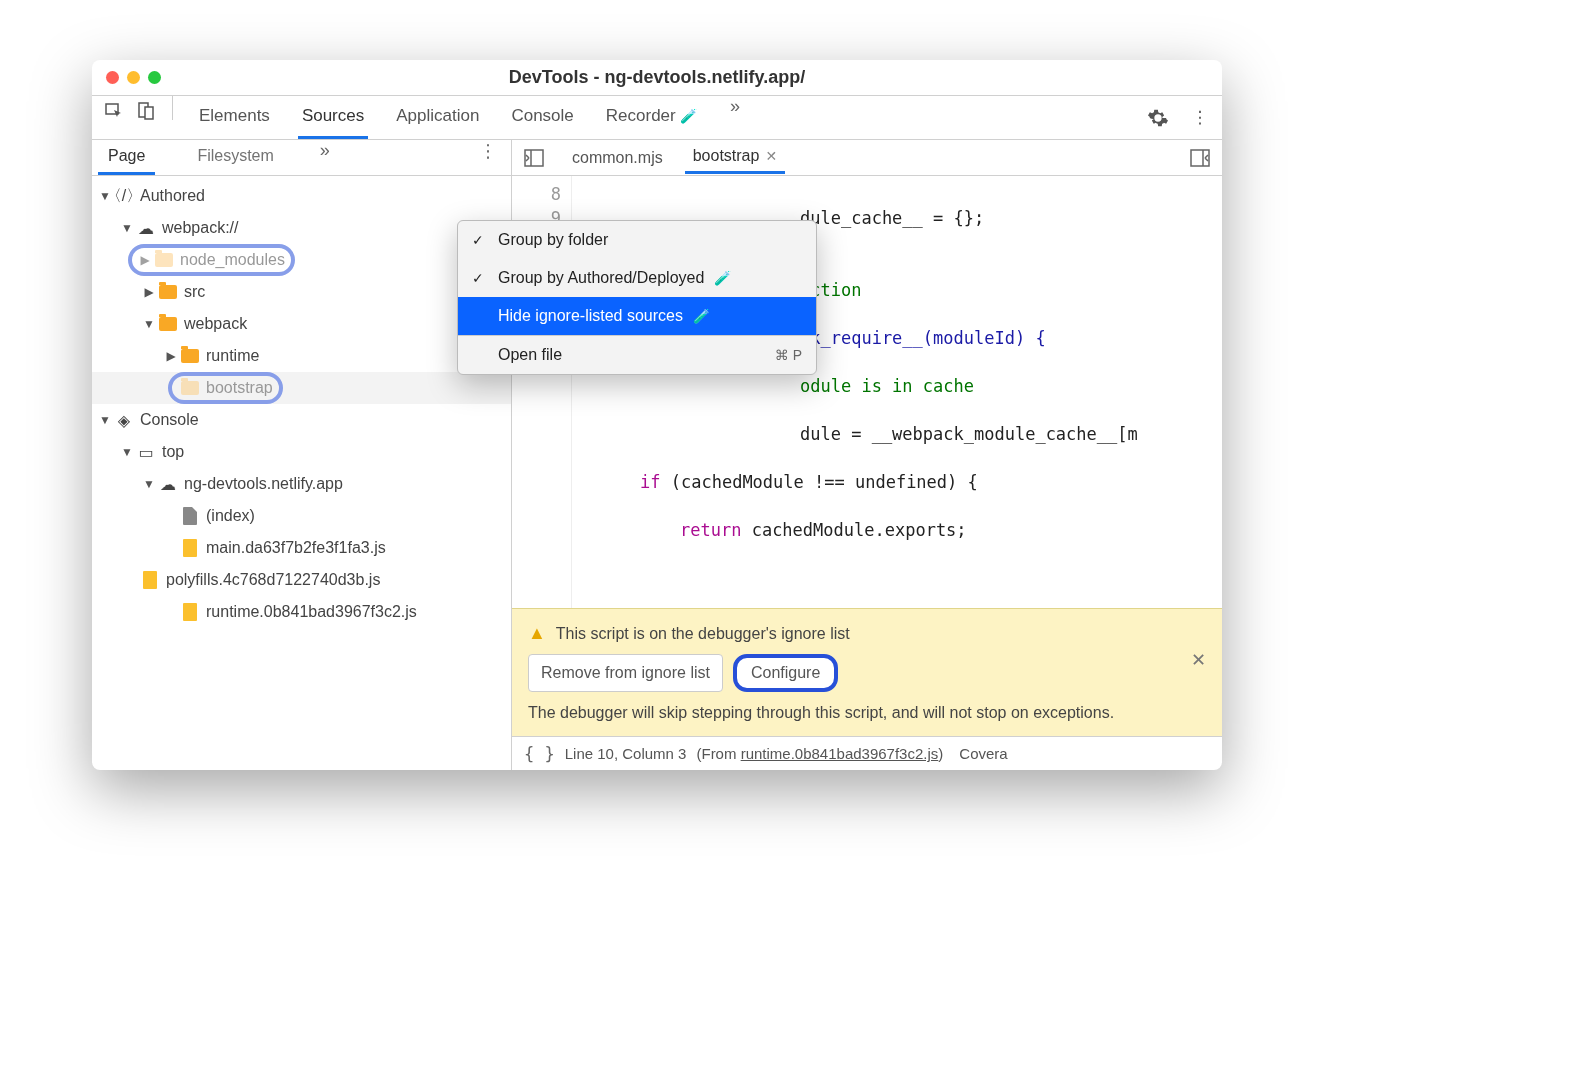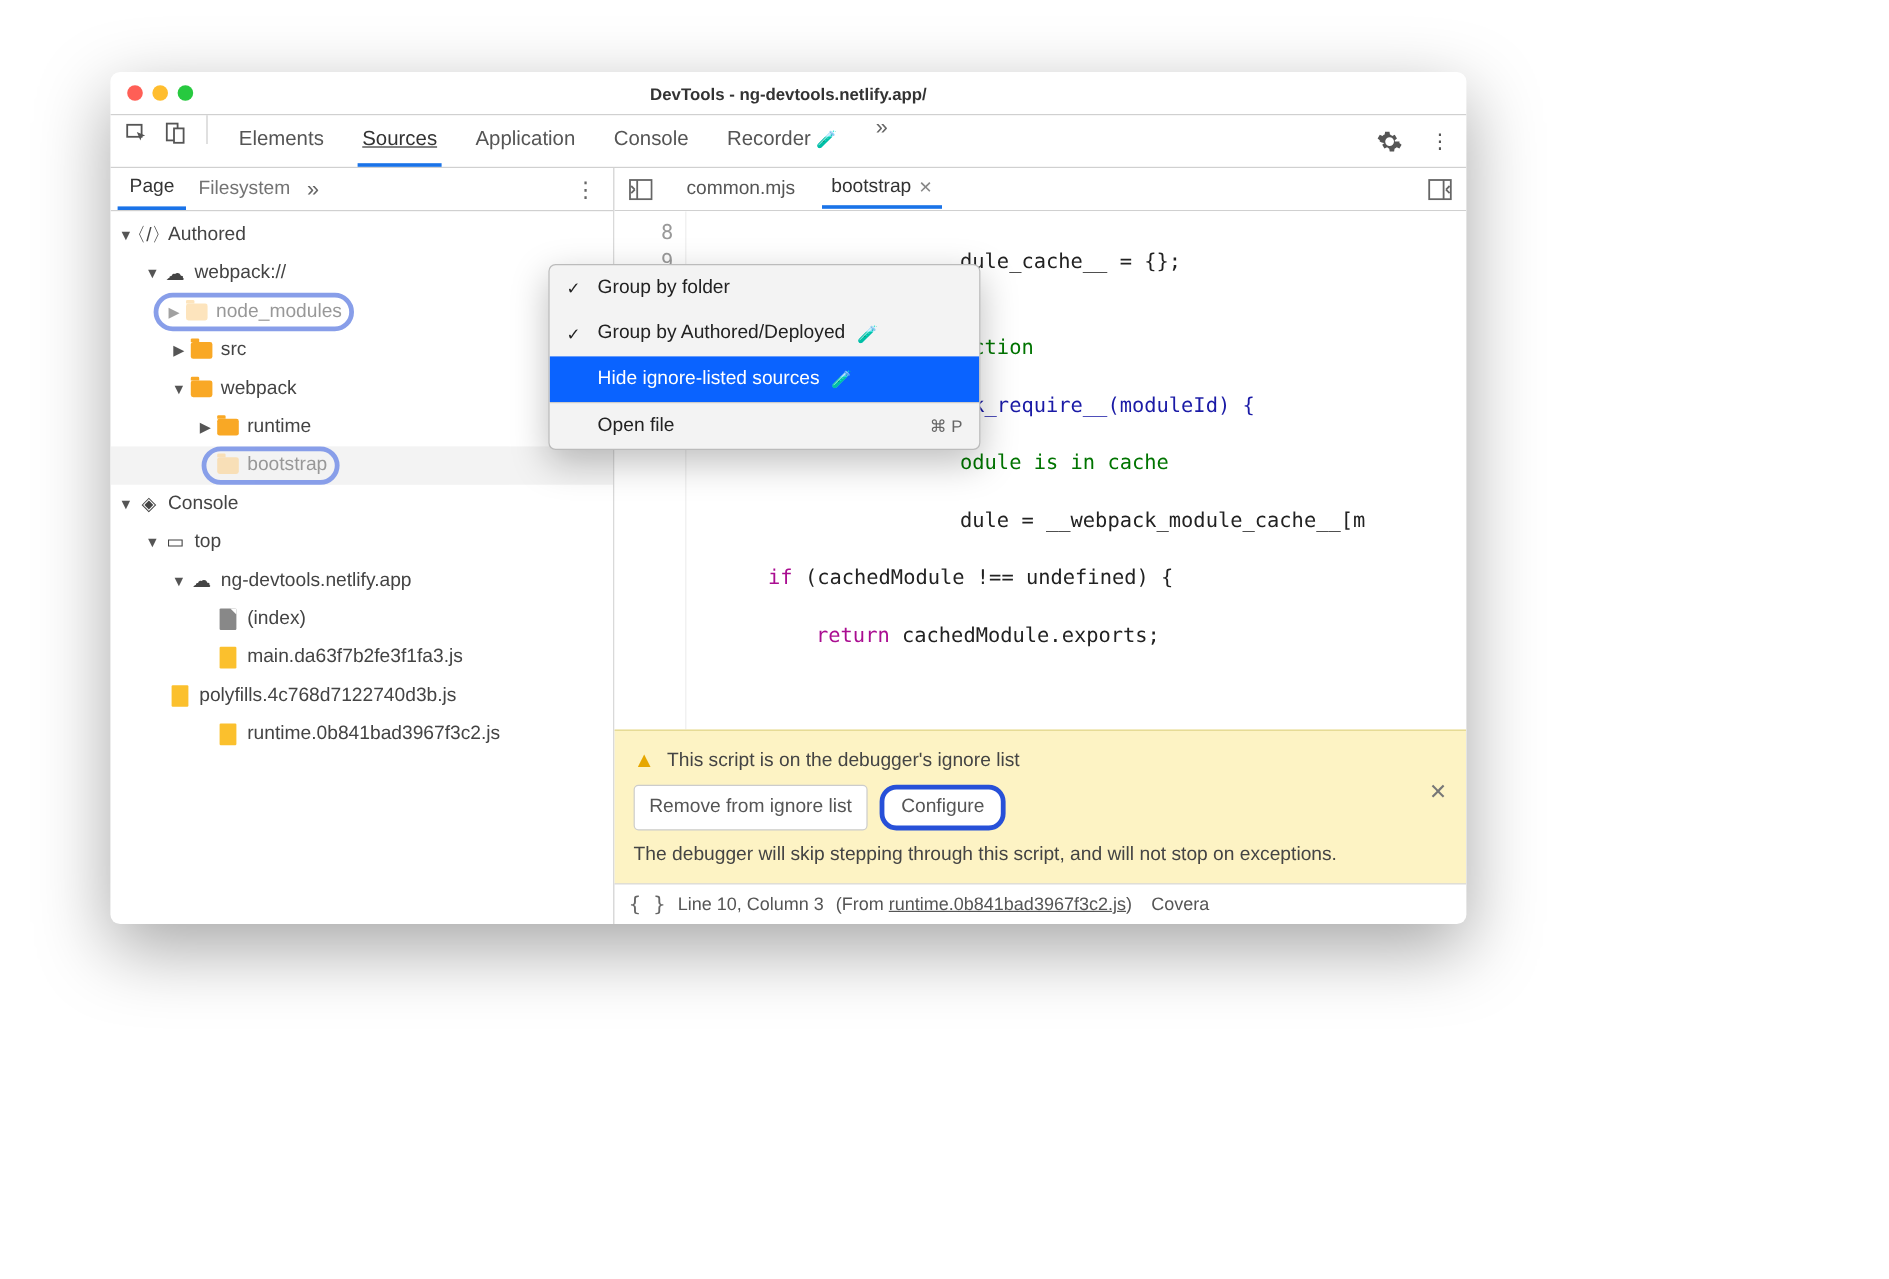--- a/index.html
+++ b/index.html
@@ -1,32 +1,32 @@
 <!DOCTYPE html>
 <html><head>
 <meta charset="utf-8">
 <style>
 * { box-sizing: border-box; margin: 0; padding: 0; }
 body { font-family: -apple-system, "Helvetica Neue", Arial, sans-serif; background: #fff; width: 1574px; height: 1066px; position: relative; }
 .window { position: absolute; left: 92px; top: 60px; width: 1130px; height: 710px; background: #fff; border-radius: 8px; box-shadow: 0 20px 60px rgba(0,0,0,.35); overflow: hidden; display: flex; flex-direction: column; }
-.titlebar { height: 36px; display: flex; align-items: center; padding: 0 14px; border-bottom: 1px solid #d0d0d0; font-size: 14px; font-weight: 600; color: #333; position: relative; }
+.titlebar { height: 36px; display: flex; align-items: center; padding: 0 14px; border-bottom: 1px solid #d0d0d0; font-size: 18px; font-weight: 600; color: #333; position: relative; }
 .traffic { display: flex; gap: 8px; position: absolute; left: 14px; }
 .dot { width: 13px; height: 13px; border-radius: 50%; }
 .red { background: #ff5f56; } .yellow { background: #ffbd2e; } .green { background: #27c93f; }
 .title-text { margin: 0 auto; }
 .toolbar { height: 44px; display: flex; border-bottom: 1px solid #d0d0d0; padding: 0 8px; gap: 4px; font-size: 17px; color: #555; }
 .tool-icon { width: 28px; height: 28px; display: flex; align-items: center; justify-content: center; cursor: pointer; }
 .tool-sep { width: 1px; height: 24px; background: #ccc; margin: 0 8px; }
 .main-tabs { display: flex; gap: 24px; margin-left: 10px; font-size: 17px; }
 .main-tab { padding: 10px 4px; cursor: pointer; color: #555; }
-.main-tab.active { color: #333; border-bottom: 3px solid #1a73e8; font-weight: 500; text-decoration: underline; }
+.main-tab.active { color: #333; border-bottom: 3px solid #1a73e8; font-weight: 500; }
 .right-icons { margin-left: auto; display: flex; gap: 14px; align-items: center; }
 .panels { flex: 1; display: flex; overflow: hidden; }
 .left-panel { width: 420px; border-right: 1px solid #d0d0d0; display: flex; flex-direction: column; overflow: hidden; position: relative; }
-.nav-tabs { height: 36px; display: flex; align-items: center; padding: 0 6px; border-bottom: 1px solid #d0d0d0; font-size: 16px; }
+.nav-tabs { height: 36px; display: flex; align-items: flex-start; padding: 0 6px; border-bottom: 1px solid #d0d0d0; font-size: 16px; gap: 32px; }
 .nav-tab { padding: 7px 10px; cursor: pointer; color: #737373; }
 .nav-tab.active { border-bottom: 3px solid #1a73e8; color: #333; }
 .nav-more { margin-left: 4px; cursor: pointer; font-size: 18px; color: #666; }
 .kebab { margin-left: auto; cursor: pointer; font-size: 18px; color: #666; padding: 0 8px; }
 .tree { flex: 1; overflow: auto; font-size: 16px; color: #444; padding-top: 4px; }
 .tree-row { display: flex; align-items: center; height: 32px; cursor: pointer; white-space: nowrap; }
 .tree-row.selected { background: #eaeaea; }
 .tree-arrow { width: 14px; font-size: 12px; color: #555; text-align: center; }
 .tree-icon { width: 20px; height: 20px; margin: 0 6px 0 2px; display: flex; align-items: center; justify-content: center; }
 .folder-orange { background: #f9a825; width: 18px; height: 14px; border-radius: 2px; position: relative; }

